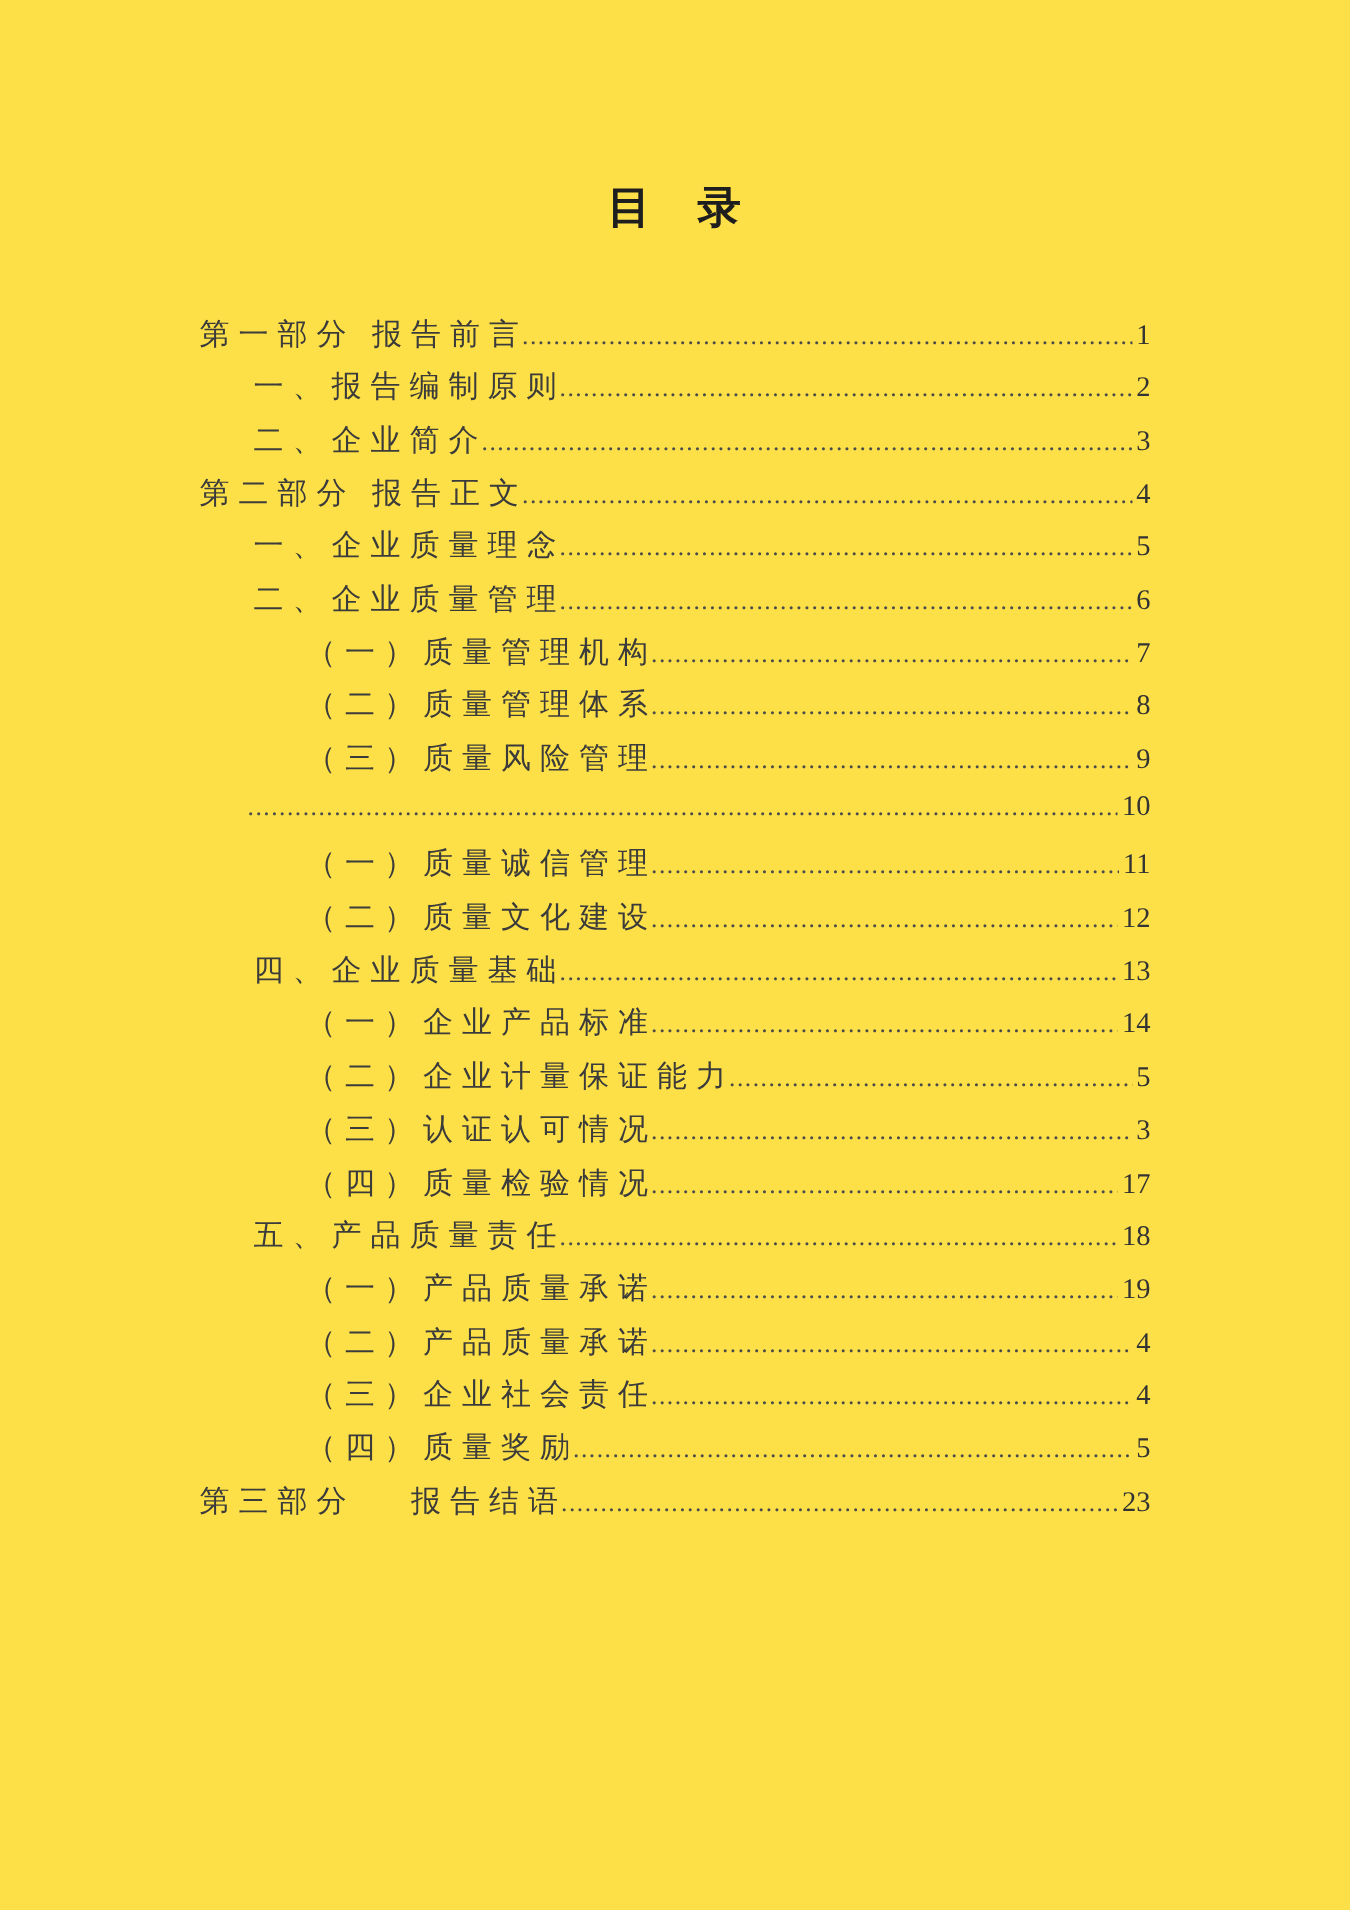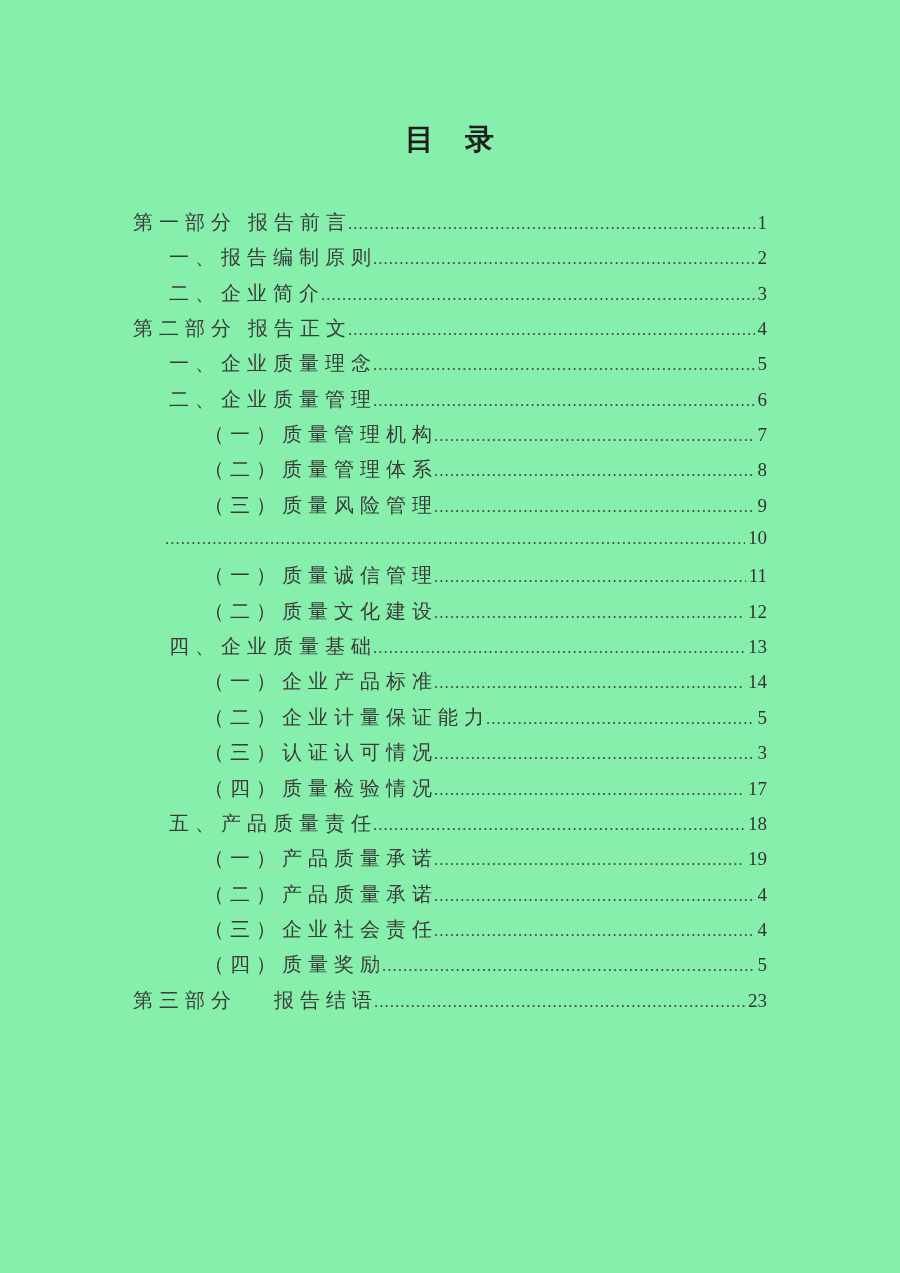--- a/index.html
+++ b/index.html
@@ -1,20 +1,20 @@
 <!DOCTYPE html>
 <html><head>
 <meta charset="utf-8">
 <style>
   html, body { margin: 0; padding: 0; background: #ffffff; }
   .page {
     position: relative;
     width: 900px;
     height: 1273px;
-    background: #86efac;
+    background: #fde047;
     font-family: "Liberation Serif", "DejaVu Serif", serif;
     overflow: hidden;
   }
   .doc-title {
     position: absolute;
     top: 124px;
     left: 0;
     width: 100%;
     text-align: center;
     font-size: 29px;

